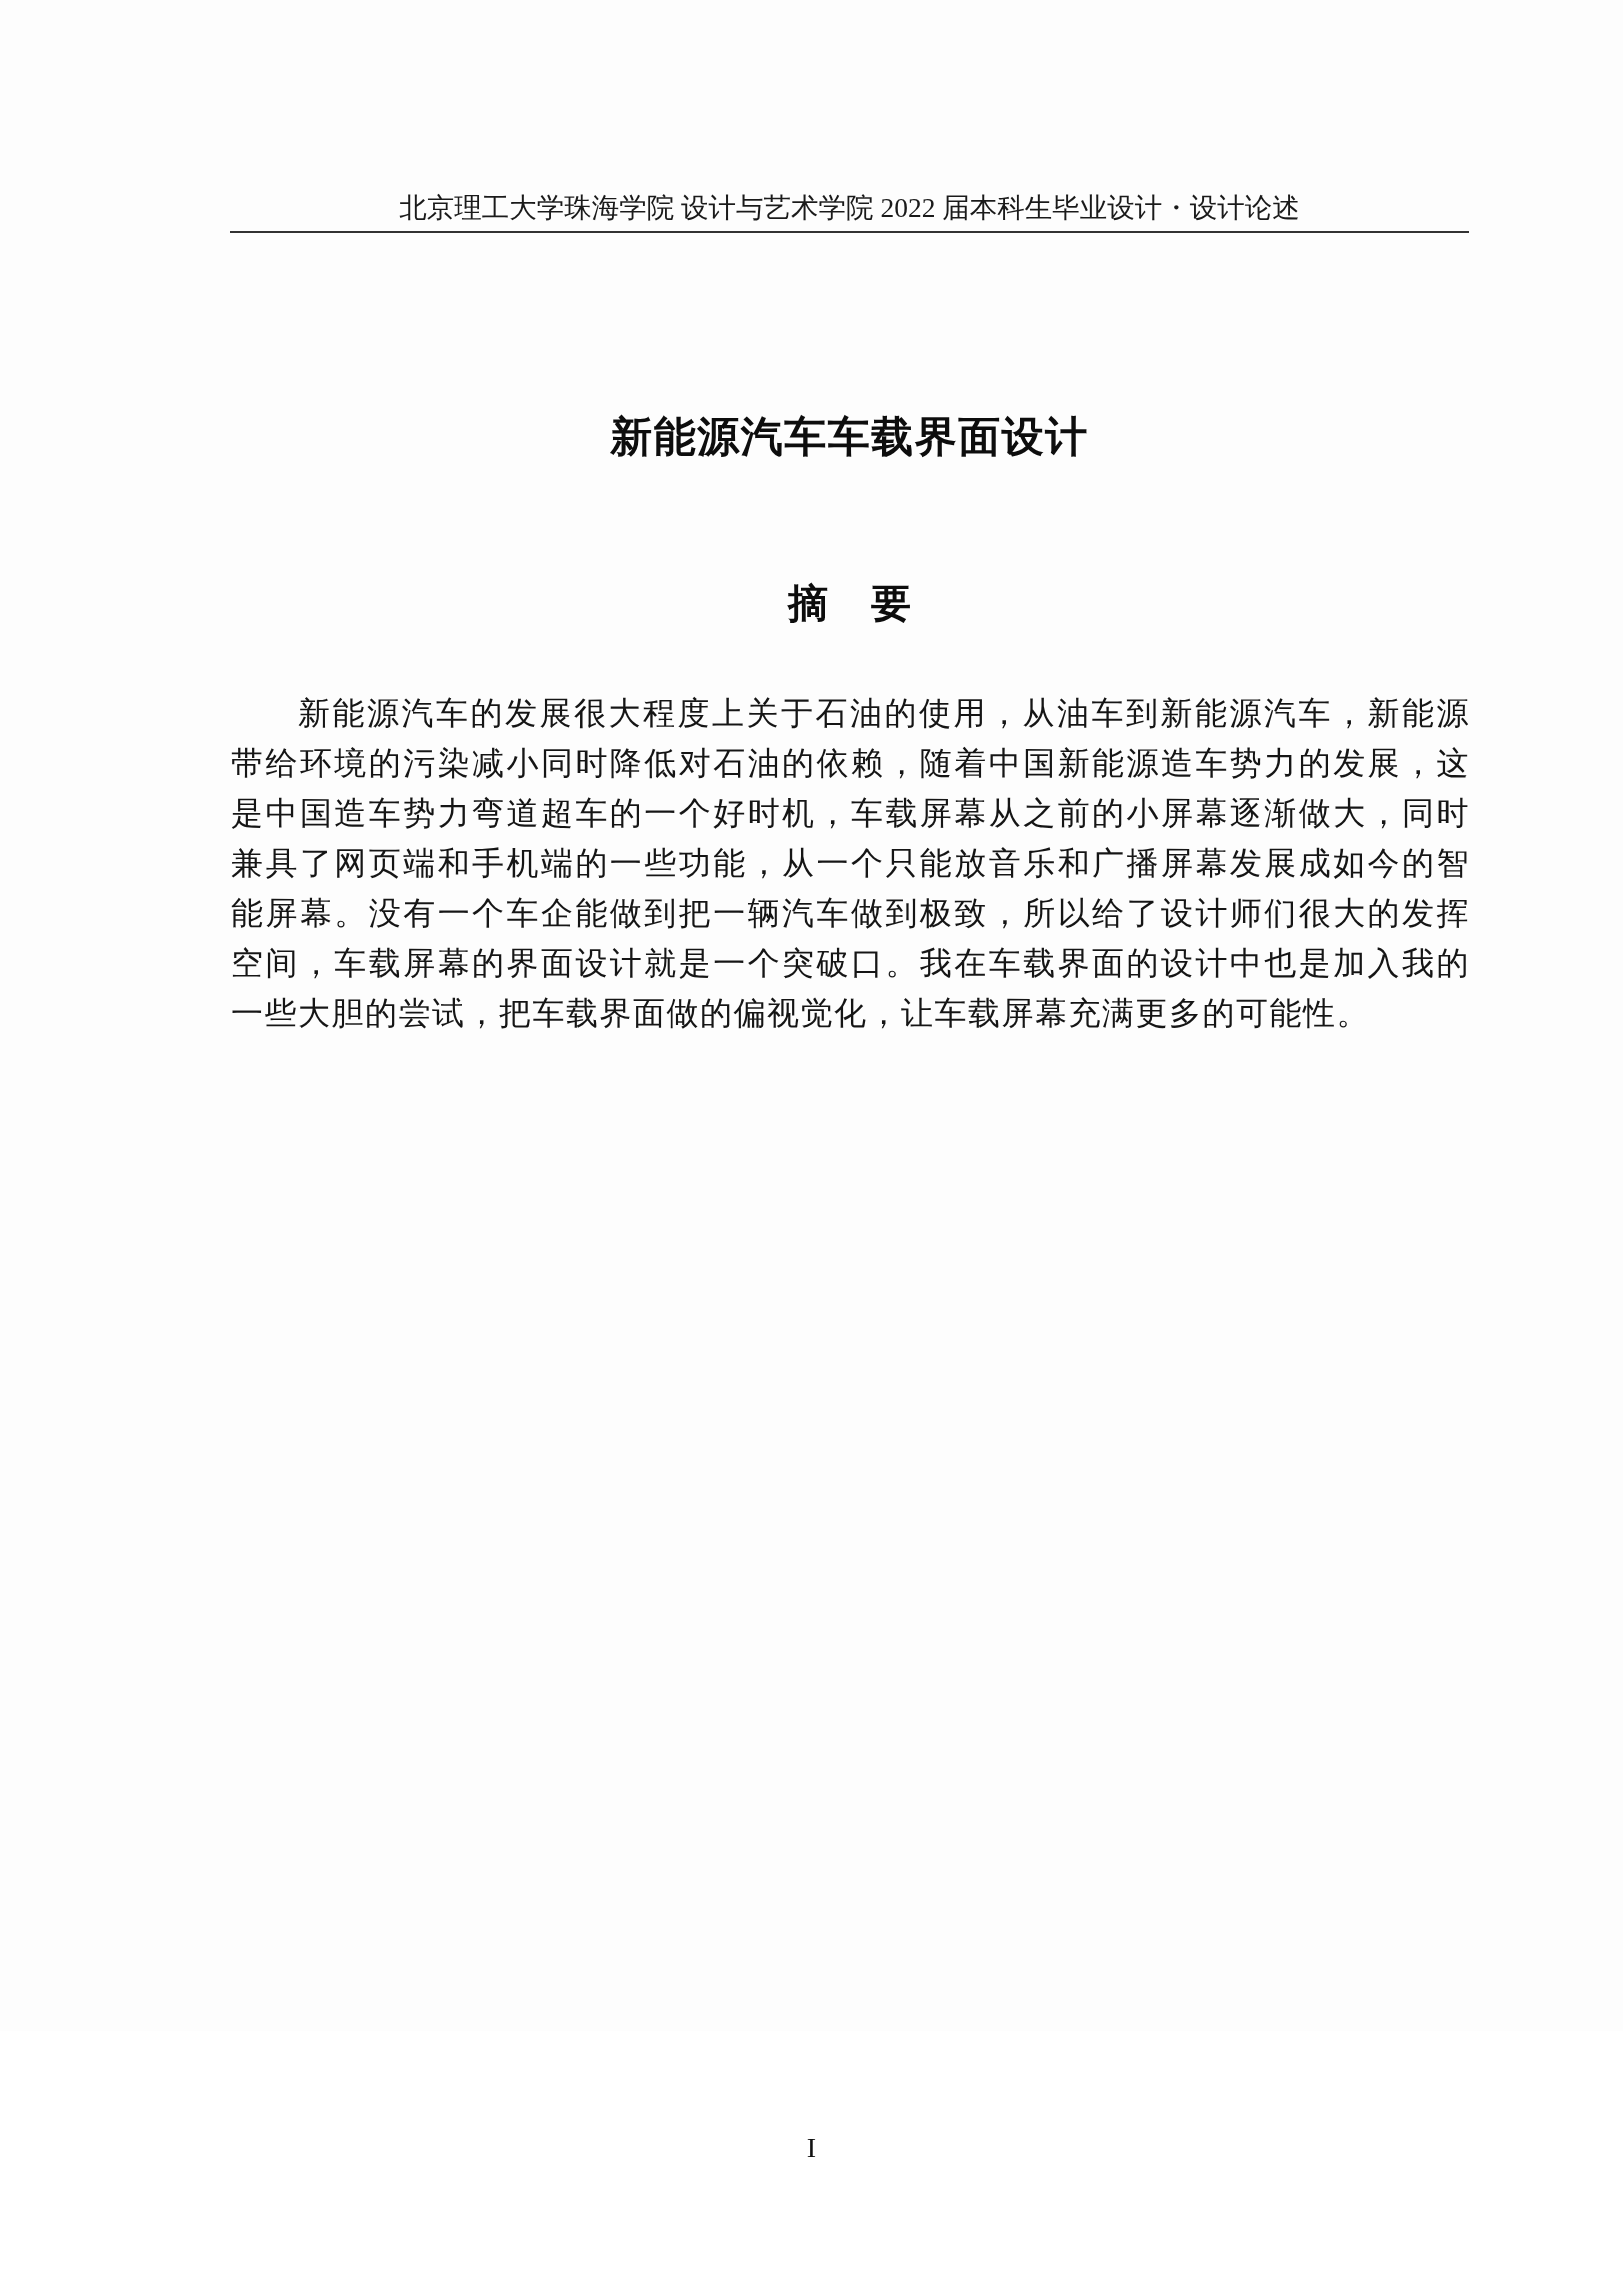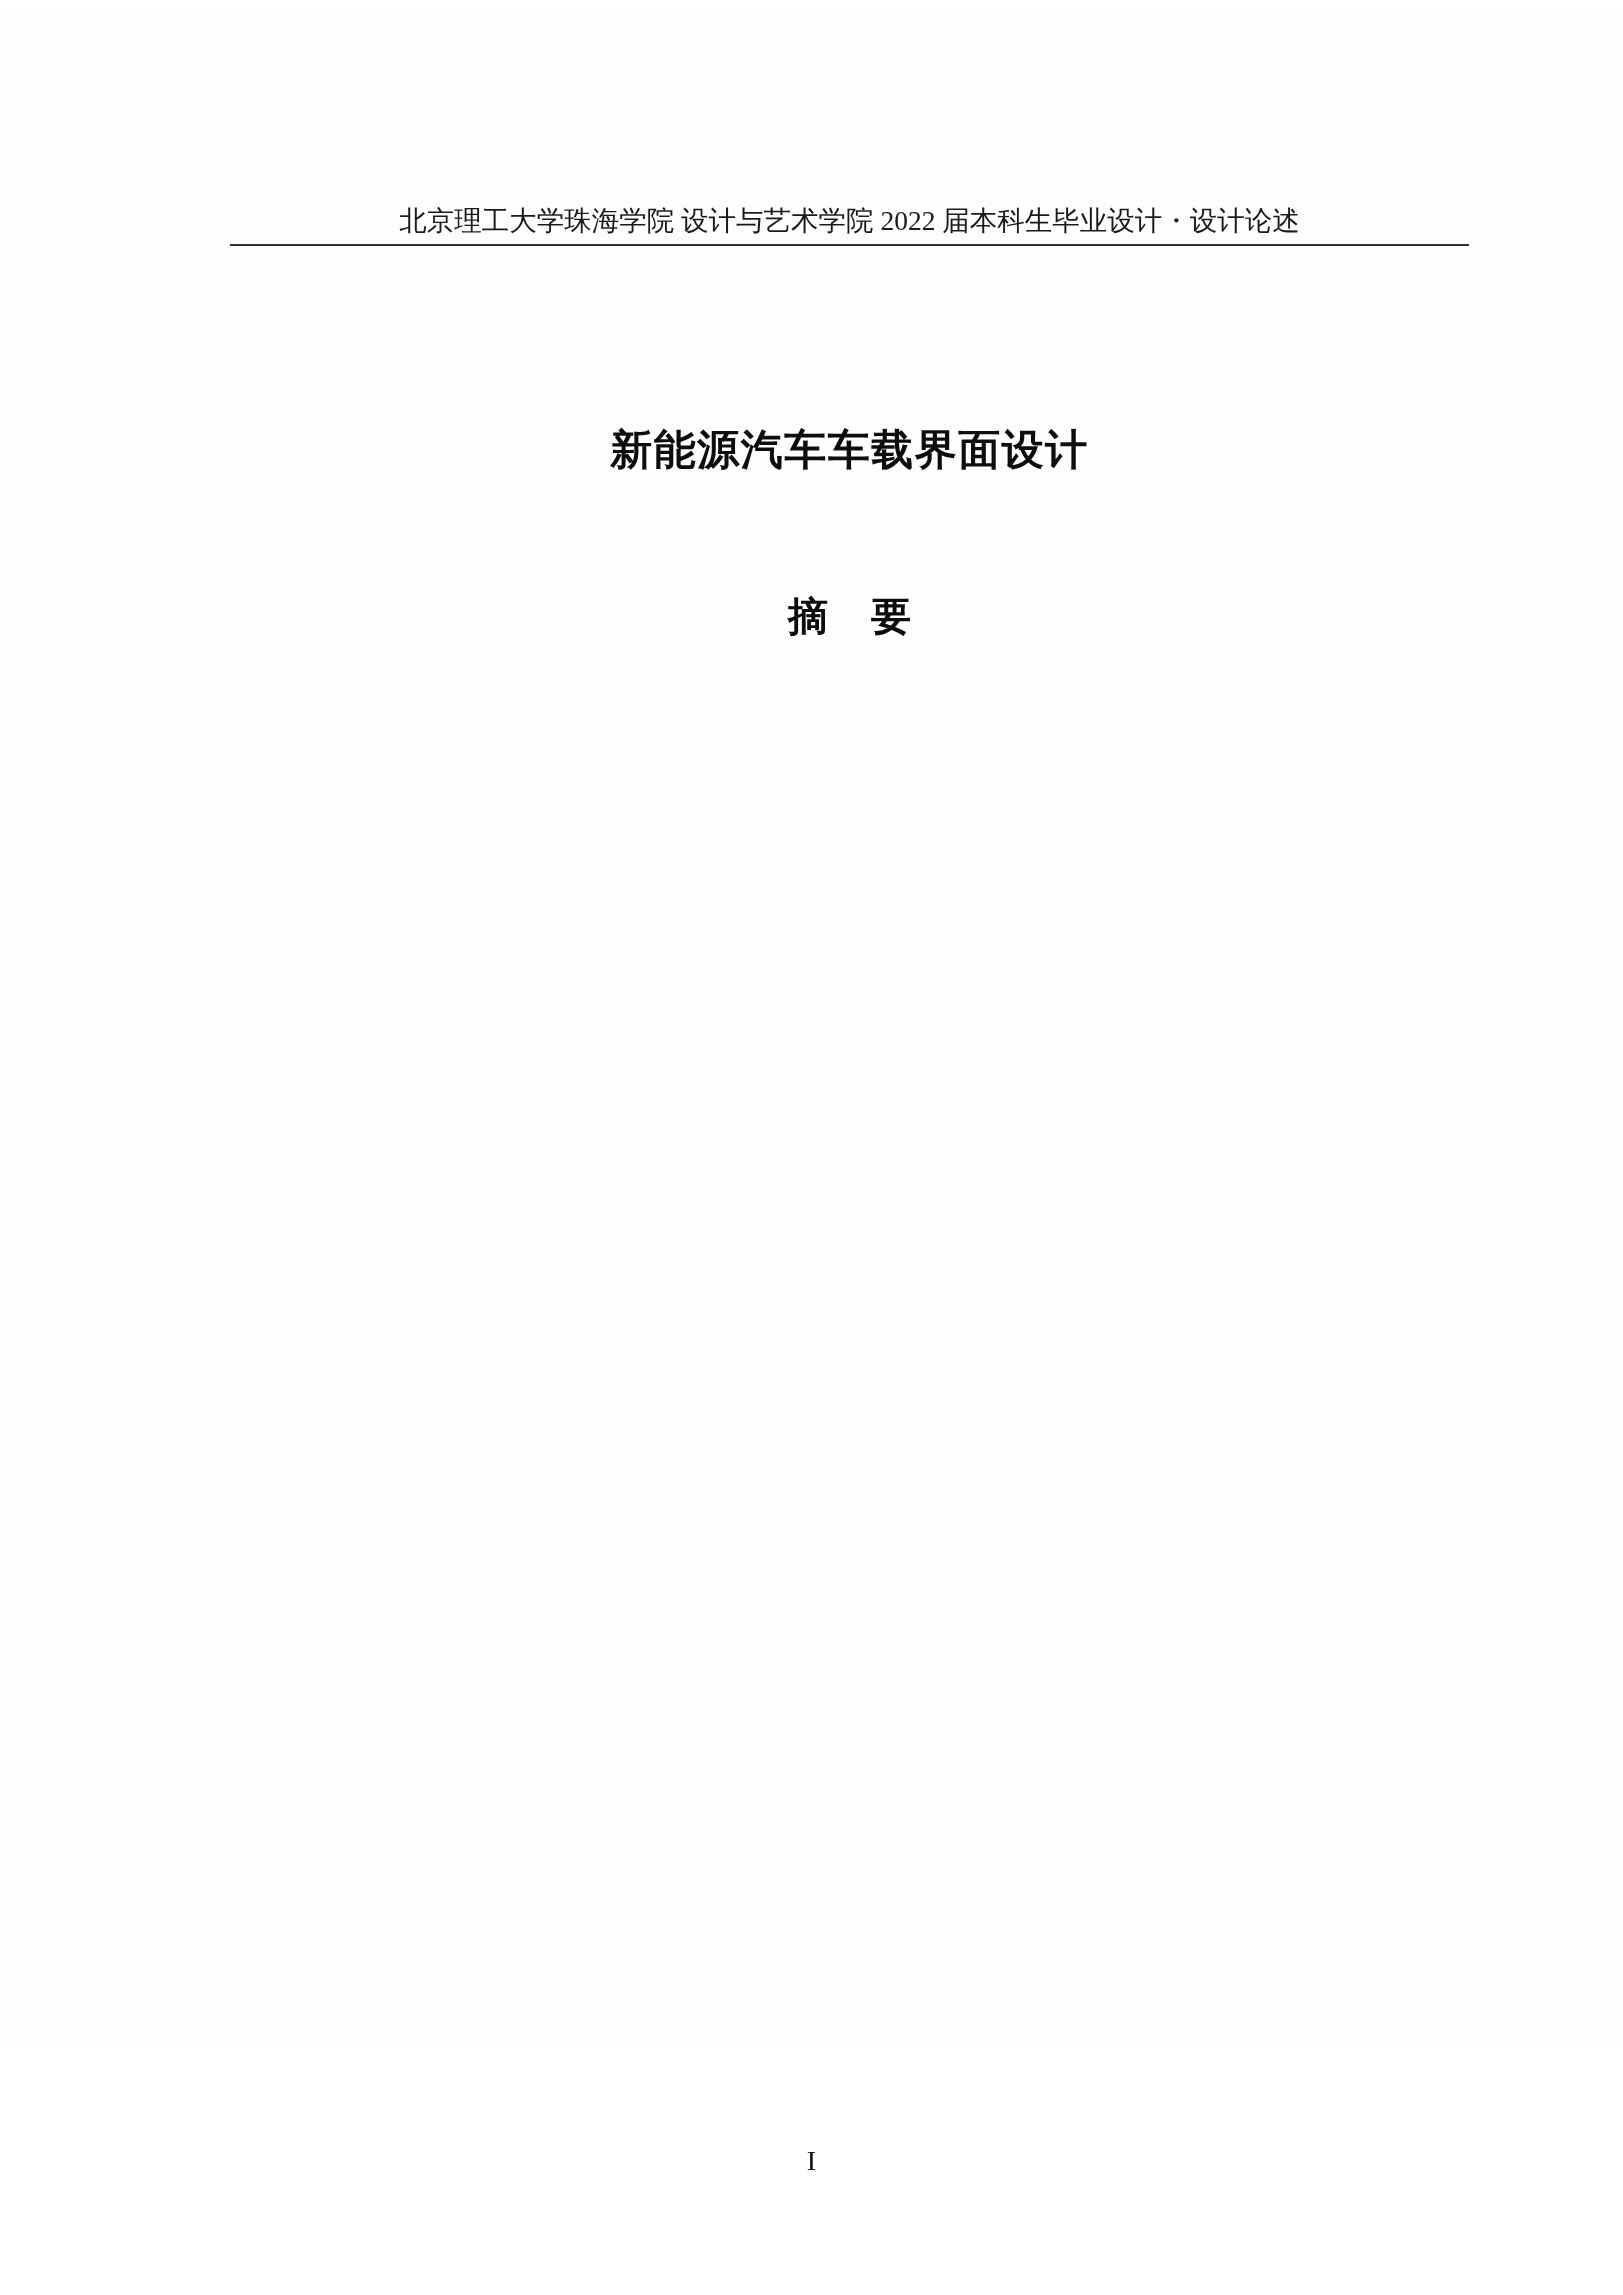--- a/index.html
+++ b/index.html
@@ -14,21 +14,20 @@
       overflow: hidden;
       font-family: "DejaVu Serif", "Liberation Serif", serif;
       color: #111111;
     }
     .page {
       position: absolute;
       left: 0; top: 0;
       width: 1623px;
       height: 2031px;
       background: #fdfdfd;
-      margin-top: 13px;
     }
     .running-header {
       position: absolute;
       left: 230px;
       top: 191px;
       width: 1239px;
       text-align: center;
       font-size: 27.5px;
       line-height: 33px;
       color: #1a1a1a;
@@ -118,18 +117,19 @@
 <div class="page">
 
   <div class="running-header">北京理工大学珠海学院  设计与艺术学院 2022 届本科生毕业设计・设计论述</div>
 
   <div class="header-rule"></div>
 
   <div class="doc-title">新能源汽车车载界面设计</div>
 
   <div class="abstract-heading"><span>摘</span><span class="gap"></span><span>要</span></div>
 
+  <p class="abstract-body">新能源汽车的发展很大程度上关于石油的使用，从油车到新能源汽车，新能源带给环境的污染减小同时降低对石油的依赖，随着中国新能源造车势力的发展，这是中国造车势力弯道超车的一个好时机，车载屏幕从之前的小屏幕逐渐做大，同时兼具了网页端和手机端的一些功能，从一个只能放音乐和广播屏幕发展成如今的智能屏幕。没有一个车企能做到把一辆汽车做到极致，所以给了设计师们很大的发挥空间，车载屏幕的界面设计就是一个突破口。我在车载界面的设计中也是加入我的一些大胆的尝试，把车载界面做的偏视觉化，让车载屏幕充满更多的可能性。</p>
 
 
   <div class="page-number">I</div>
 
 </div>
 
 
 </body></html>

